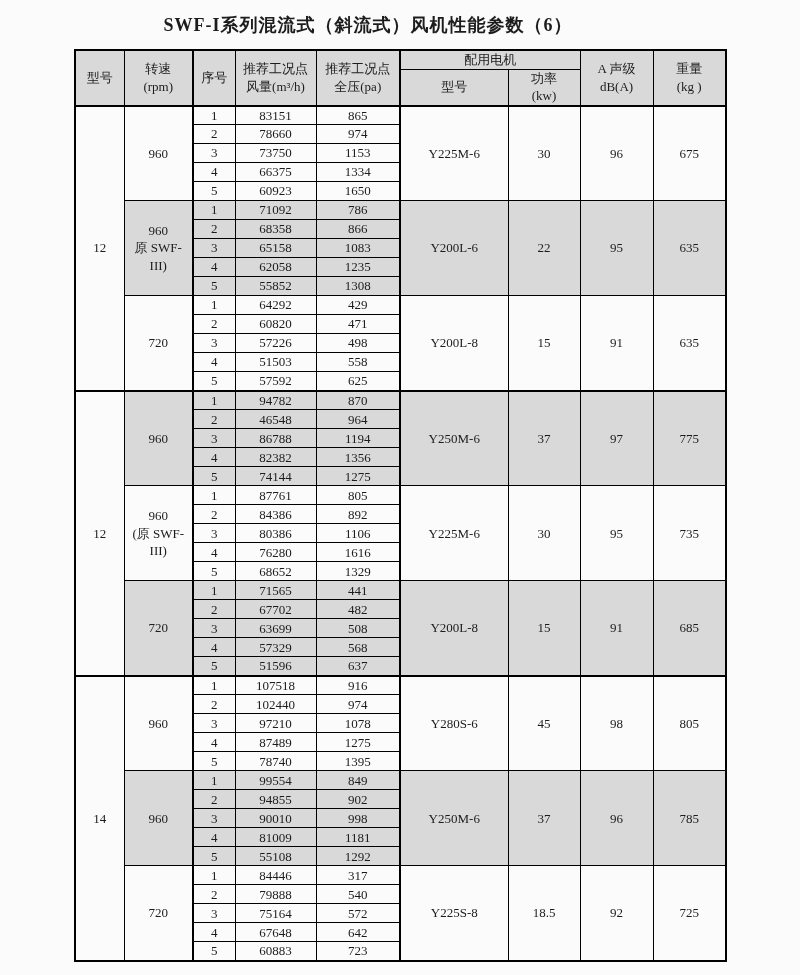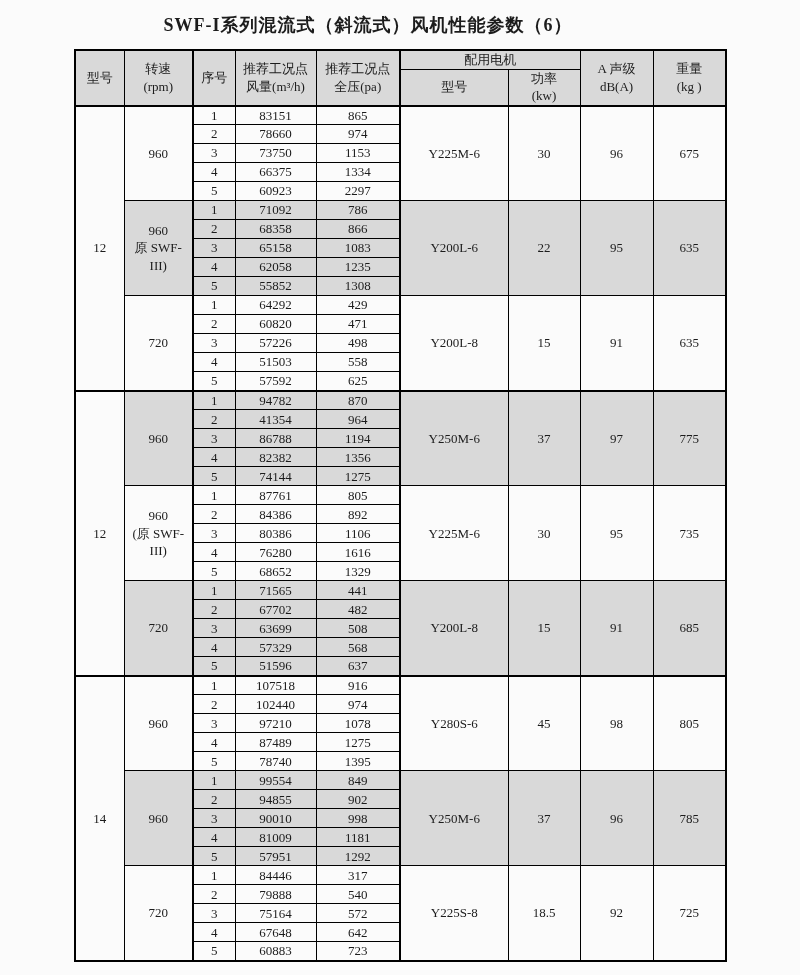--- a/index.html
+++ b/index.html
@@ -115,21 +115,21 @@
           <td>1153</td>
         </tr>
         <tr class="data-row">
           <td class="bl2">4</td>
           <td>66375</td>
           <td>1334</td>
         </tr>
         <tr class="data-row">
           <td class="bl2">5</td>
           <td>60923</td>
-          <td>2297</td>
+          <td>1650</td>
         </tr>
         <tr class="data-row">
           <td class="gray" rowspan="5">960
 原 SWF-
 III)</td>
           <td class="bl2 gray">1</td>
           <td class="gray">71092</td>
           <td class="gray">786</td>
           <td class="bl2 gray" rowspan="5">Y200L-6</td>
           <td class="gray" rowspan="5">22</td>
@@ -192,21 +192,21 @@
           <td class="bl2 gray">1</td>
           <td class="gray">94782</td>
           <td class="gray">870</td>
           <td class="bl2 gray" rowspan="5">Y250M-6</td>
           <td class="gray" rowspan="5">37</td>
           <td class="gray" rowspan="5">97</td>
           <td class="gray" rowspan="5">775</td>
         </tr>
         <tr class="data-row">
           <td class="bl2 gray">2</td>
-          <td class="gray">41354</td>
+          <td class="gray">46548</td>
           <td class="gray">964</td>
         </tr>
         <tr class="data-row">
           <td class="bl2 gray">3</td>
           <td class="gray">86788</td>
           <td class="gray">1194</td>
         </tr>
         <tr class="data-row">
           <td class="bl2 gray">4</td>
           <td class="gray">82382</td>
@@ -330,21 +330,21 @@
           <td class="gray">90010</td>
           <td class="gray">998</td>
         </tr>
         <tr class="data-row">
           <td class="bl2 gray">4</td>
           <td class="gray">81009</td>
           <td class="gray">1181</td>
         </tr>
         <tr class="data-row">
           <td class="bl2 gray">5</td>
-          <td class="gray">57951</td>
+          <td class="gray">55108</td>
           <td class="gray">1292</td>
         </tr>
         <tr class="data-row">
           <td rowspan="5">720</td>
           <td class="bl2">1</td>
           <td>84446</td>
           <td>317</td>
           <td class="bl2" rowspan="5">Y225S-8</td>
           <td rowspan="5">18.5</td>
           <td rowspan="5">92</td>

